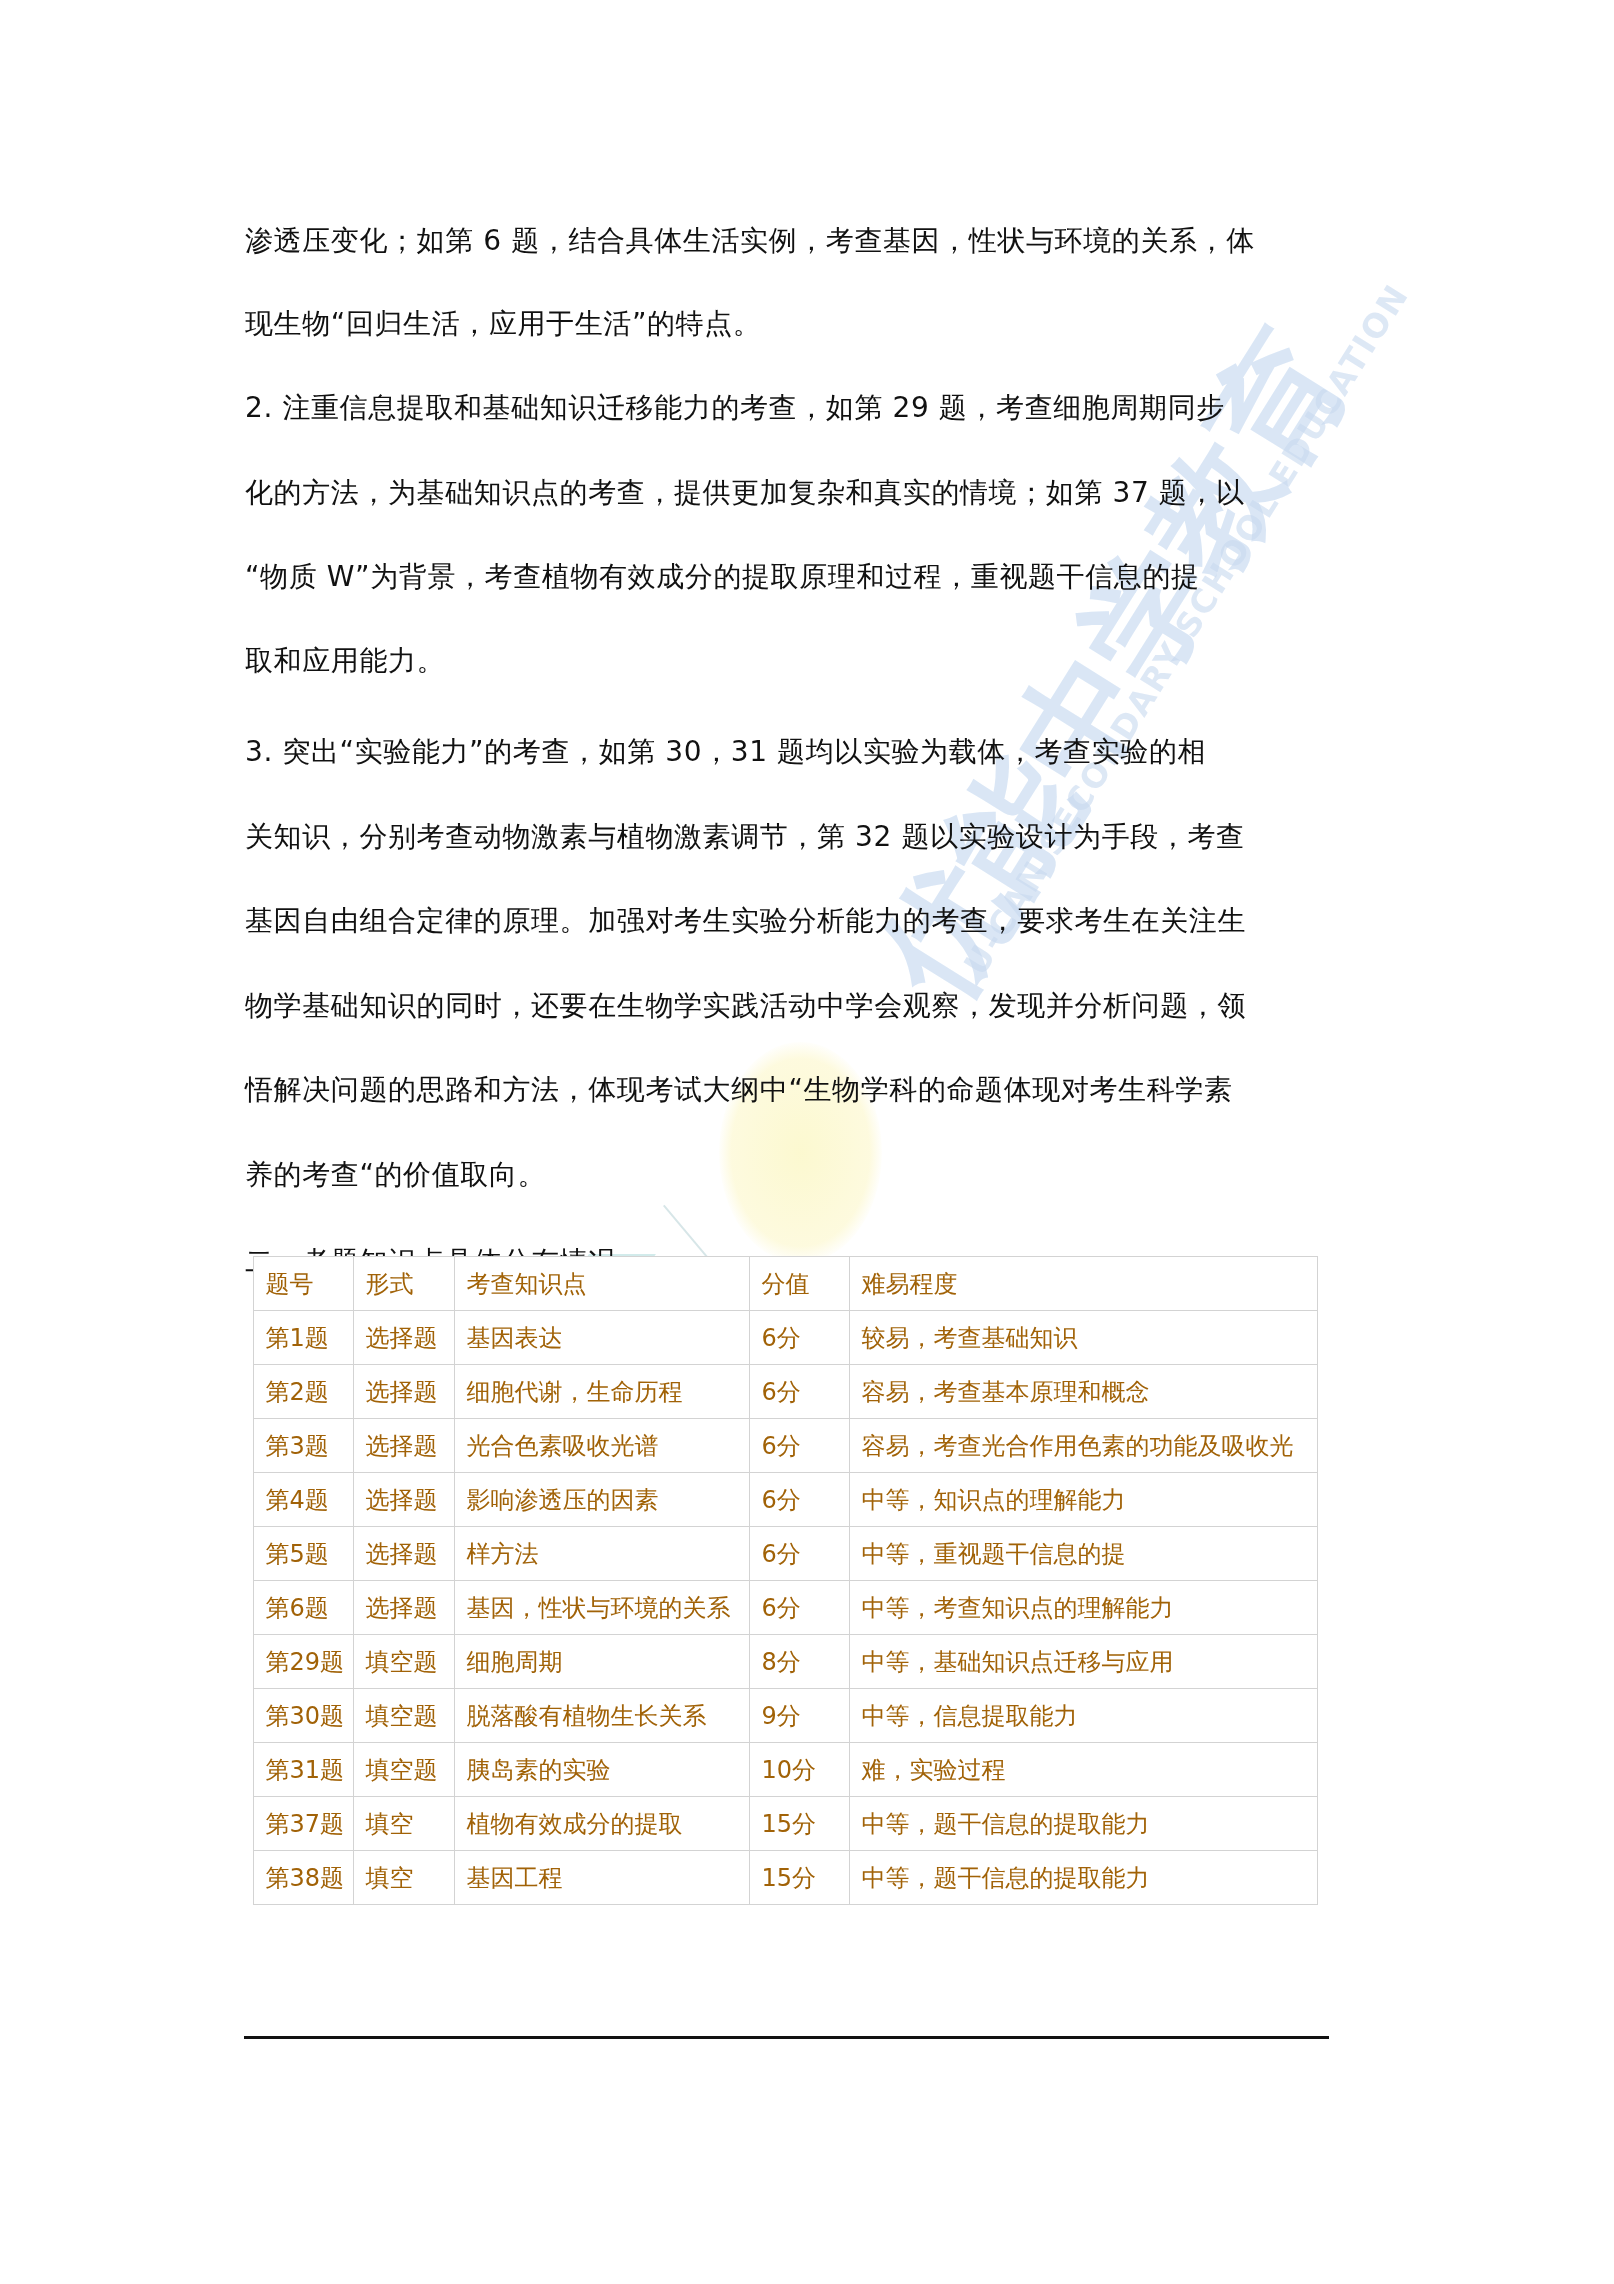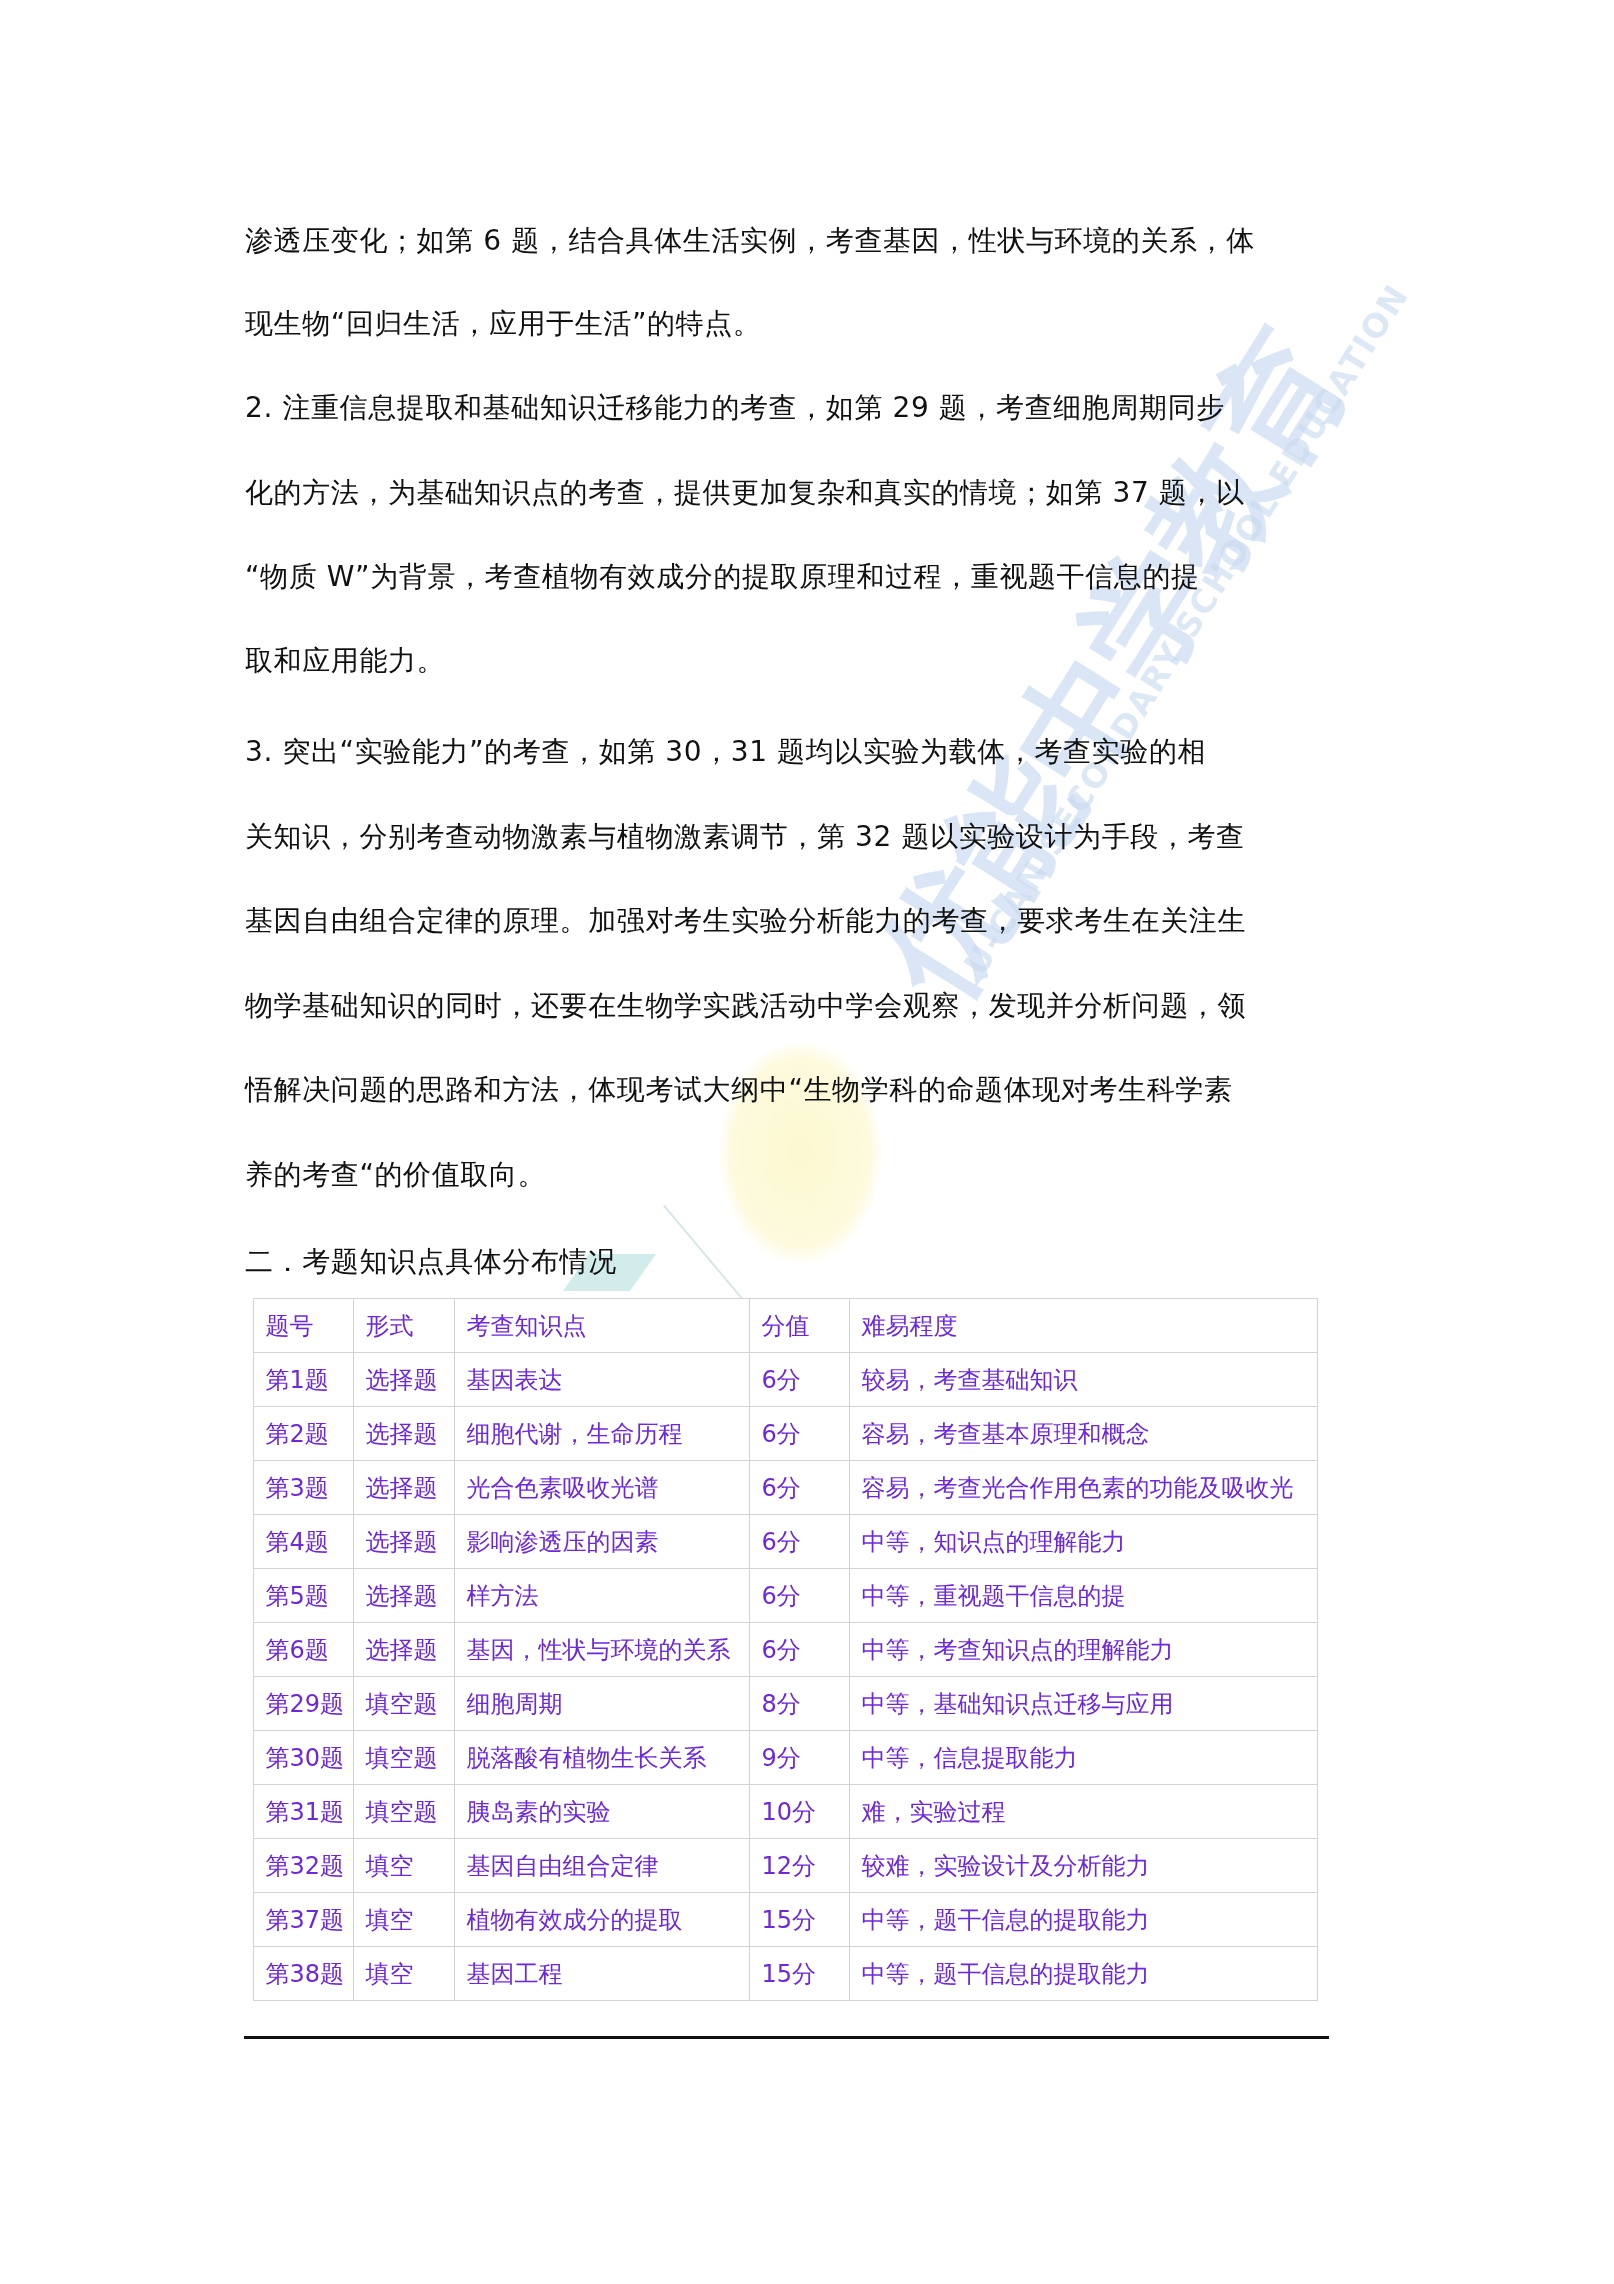--- a/index.html
+++ b/index.html
@@ -15,22 +15,22 @@
   .wm-sub { position: absolute; left: 956px; top: 961px; font-size: 33px; font-weight: bold;
             color: #c8d9ef; opacity: 0.6; transform: rotate(-58deg); transform-origin: left top;
             white-space: nowrap; letter-spacing: 1.9px; }
   .wm-circle { position: absolute; left: 719px; top: 1042px; width: 163px; height: 221px;
                border-radius: 50%; background: radial-gradient(ellipse at center, #fbf7c4 0%, #fdf9d6 60%, rgba(255,255,255,0) 72%);
                opacity: 0.8; }
   .wm-line { position: absolute; left: 663px; top: 1206px; width: 1.9px; height: 231px;
              background: #d7e6e8; transform: rotate(-40deg); transform-origin: top left; }
   .wm-arrow { position: absolute; left: 576px; top: 1254px; width: 67px; height: 37px;
               background: #bfe3e3; opacity: 0.7; transform: skewX(-35deg); }
-  table.kp { position: absolute; left: 253px; top: 1298px; width: 1063px;
-             border-collapse: collapse; table-layout: fixed; font-size: 24px; color: #6d28d9; }
+  table.kp { position: absolute; left: 253px; top: 1256px; width: 1063px;
+             border-collapse: collapse; table-layout: fixed; font-size: 24px; color: #a16207; }
   table.kp th, table.kp td { border: 1px solid #d3d3d3; height: 53px; padding: 0 0 0 11.5px;
                              text-align: left; font-weight: normal; white-space: nowrap; overflow: hidden; }
   table.kp tr { background: #ffffff; }
   .rule { position: absolute; left: 244px; top: 2036px; width: 1085px; height: 2.9px; background: #111; }
 </style>
 </head>
 <body>
 
 <div class="page">
 
@@ -132,27 +132,20 @@
         <td>中等，信息提取能力</td>
       </tr>
       <tr>
         <td>第31题</td>
         <td>填空题</td>
         <td>胰岛素的实验</td>
         <td>10分</td>
         <td>难，实验过程</td>
       </tr>
       <tr>
-        <td>第32题</td>
-        <td>填空</td>
-        <td>基因自由组合定律</td>
-        <td>12分</td>
-        <td>较难，实验设计及分析能力</td>
-      </tr>
-      <tr>
         <td>第37题</td>
         <td>填空</td>
         <td>植物有效成分的提取</td>
         <td>15分</td>
         <td>中等，题干信息的提取能力</td>
       </tr>
       <tr>
         <td>第38题</td>
         <td>填空</td>
         <td>基因工程</td>

